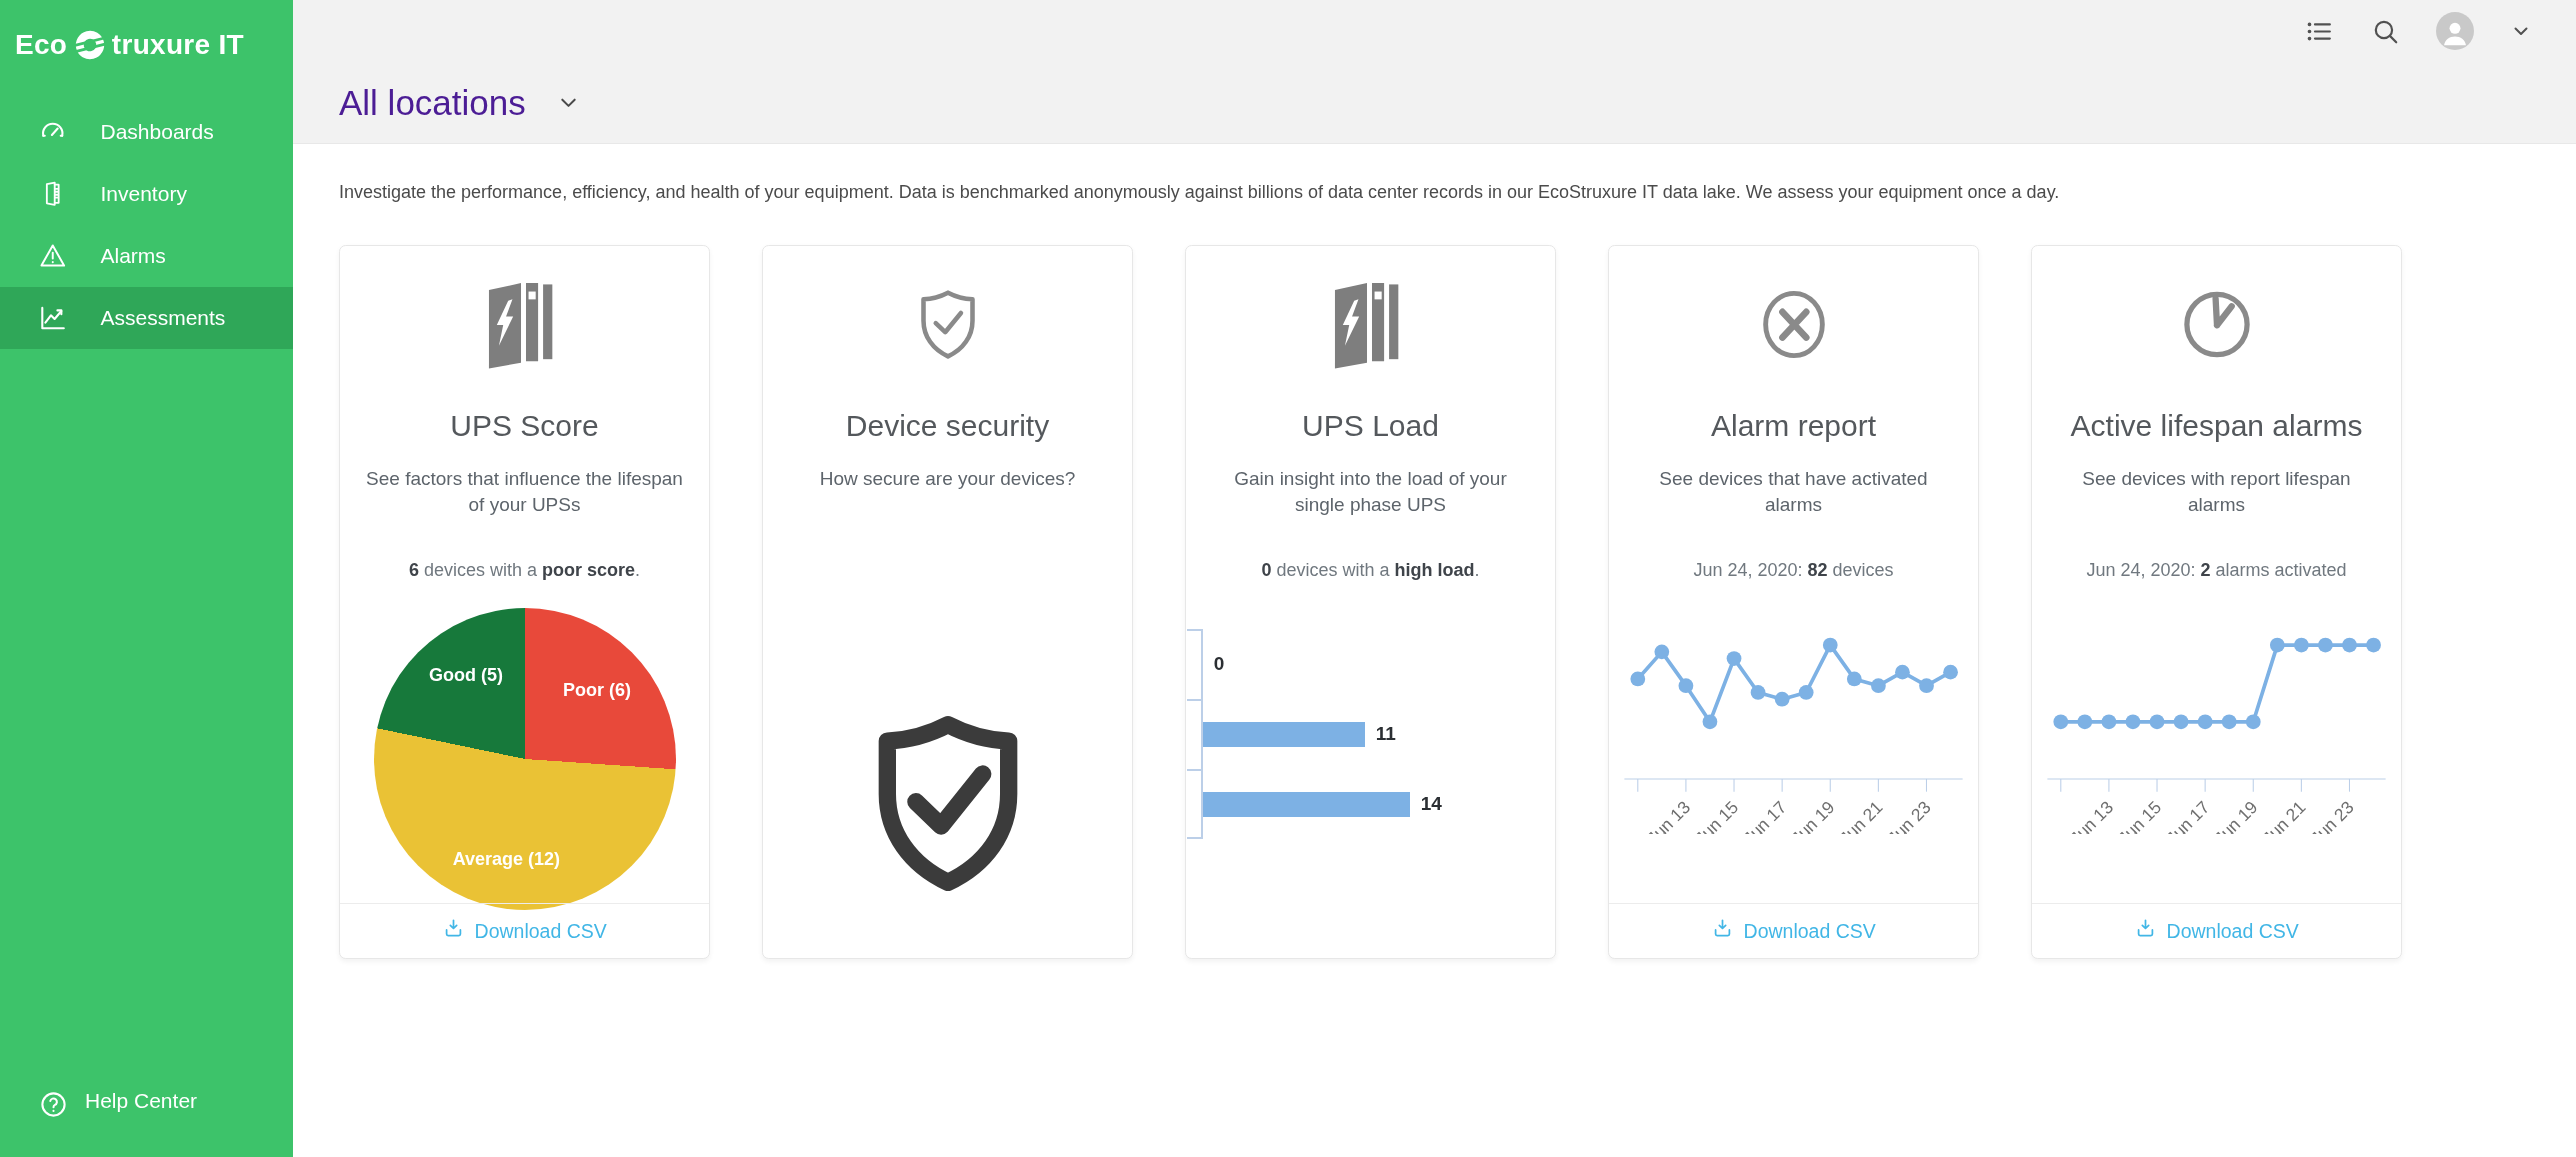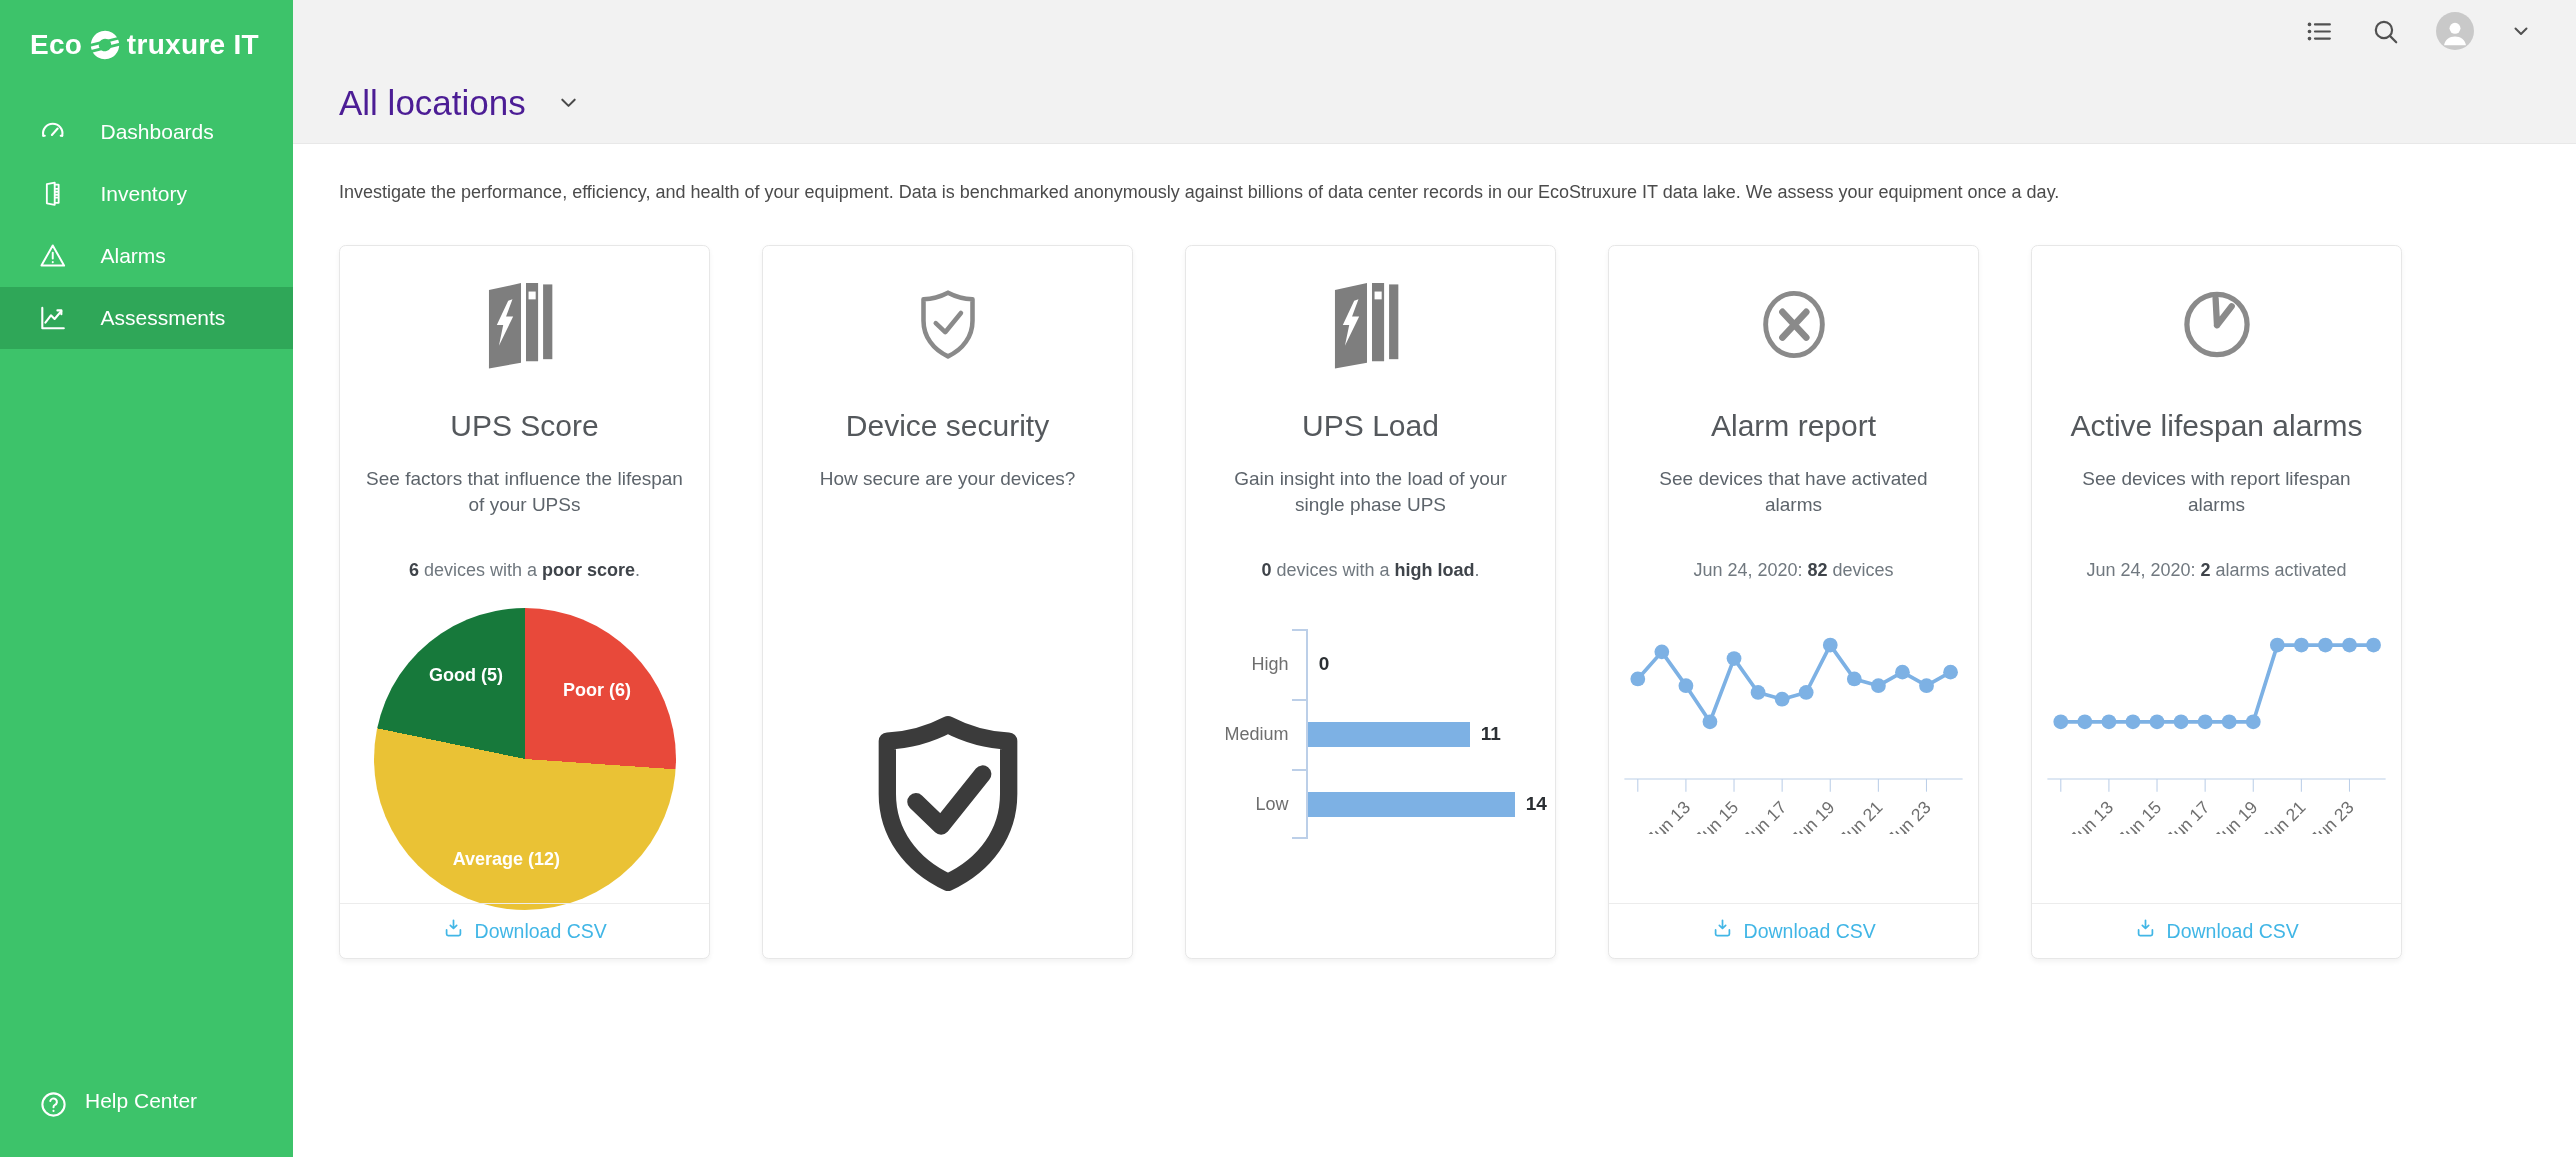--- a/index.html
+++ b/index.html
@@ -5,21 +5,21 @@
   :root{
     --green:#3dc36a; --green-active:#2fa758; --link-blue:#41b6e6; --chart-blue:#7db1e4;
     --axis-blue:#bccfe8; --txt:#54585c; --txt-soft:#5d646b; --txt-stat:#70787f;
   }
   *{margin:0;padding:0;box-sizing:border-box;}
   html,body{width:2576px;height:1157px;overflow:hidden;}
   body{font-family:"Liberation Sans","DejaVu Sans",sans-serif;background:#fff;color:var(--txt);}
 
   
   .sidebar{position:fixed;left:0;top:0;bottom:0;width:293px;background:var(--green);z-index:5;}
-  .logo{display:flex;align-items:center;padding:24px 0 0 30px;color:#fff;font-size:28px;font-weight:700;letter-spacing:0.3px;}
+  .logo{display:flex;align-items:center;padding:24px 0 0 15px;color:#fff;font-size:28px;font-weight:700;letter-spacing:0.3px;}
   .logo-mark{display:inline-flex;margin:0 1.3px;}
   .logo-mark svg{width:42px;height:42px;}
   .menu{margin-top:35px;}
   .menu-item{display:flex;align-items:center;gap:33px;height:62px;padding-left:38px;color:#fff;font-size:21px;cursor:pointer;}
   .menu-item.active{background:var(--green-active);}
   .mi{display:inline-flex;}
   .mi svg{width:29.5px;height:29.5px;color:#fff;}
   .ml{white-space:nowrap;}
   .help-item{position:absolute;bottom:17.4px;left:0;right:0;height:51px;display:flex;align-items:flex-start;gap:16px;padding-left:38px;color:#fff;font-size:21px;cursor:pointer;}
   .help-item svg{width:31px;height:31px;color:#fff;}
@@ -238,25 +238,20 @@
               <path d="M33 3.5h8.5v55H33Z"></path>
               <rect x="34.8" y="9.5" width="5" height="5.5" fill="#ffffff"></rect>
               <path d="M45 4.5h6.5v52.5H45Z"></path>
             </svg>
           </div>
           <h2 class="card-title">UPS Load</h2>
           <p class="card-sub">Gain insight into the load of your single phase UPS</p>
           <p class="card-stat"><b>0</b> devices with a <b>high load</b>.</p>
           <div class="chart-slot">
             <div class="bars">
-              <div class="bar-labels">
-                <span>High</span>
-                <span>Medium</span>
-                <span>Low</span>
-              </div>
               <div class="bar-plot">
                 <div class="bar-row">
                   <span class="bar-val">0</span>
                 </div>
                 <div class="bar-row">
                   <div class="bar-fill" style="width: 162px; background: rgb(125, 177, 228);"></div>
                   <span class="bar-val">11</span>
                 </div>
                 <div class="bar-row">
                   <div class="bar-fill" style="width: 207px; background: rgb(125, 177, 228);"></div>

